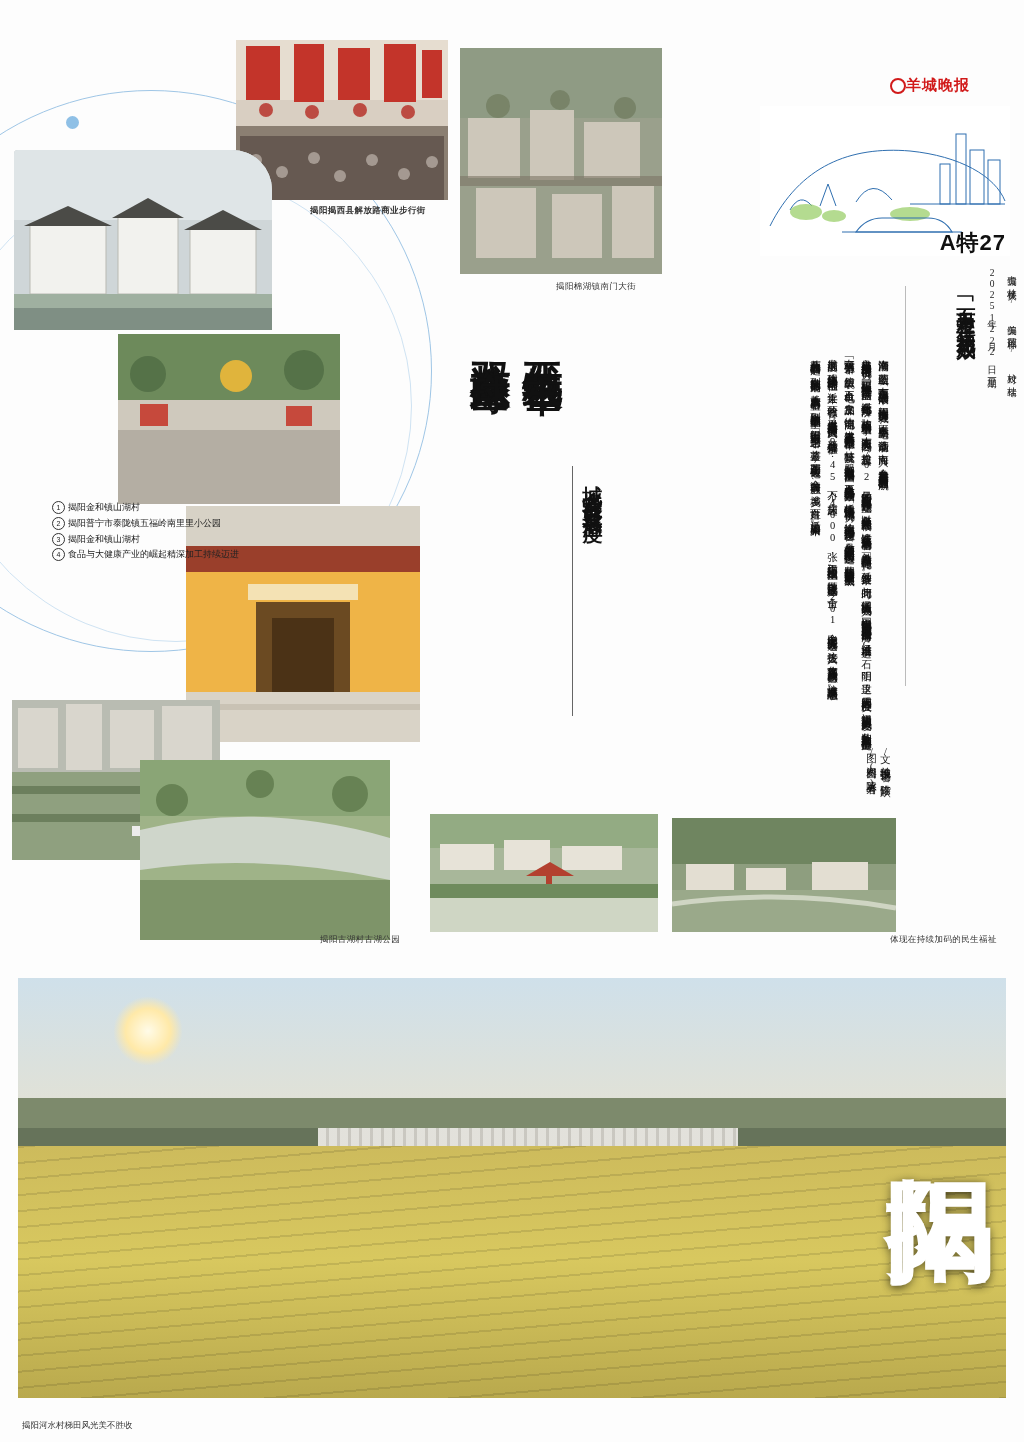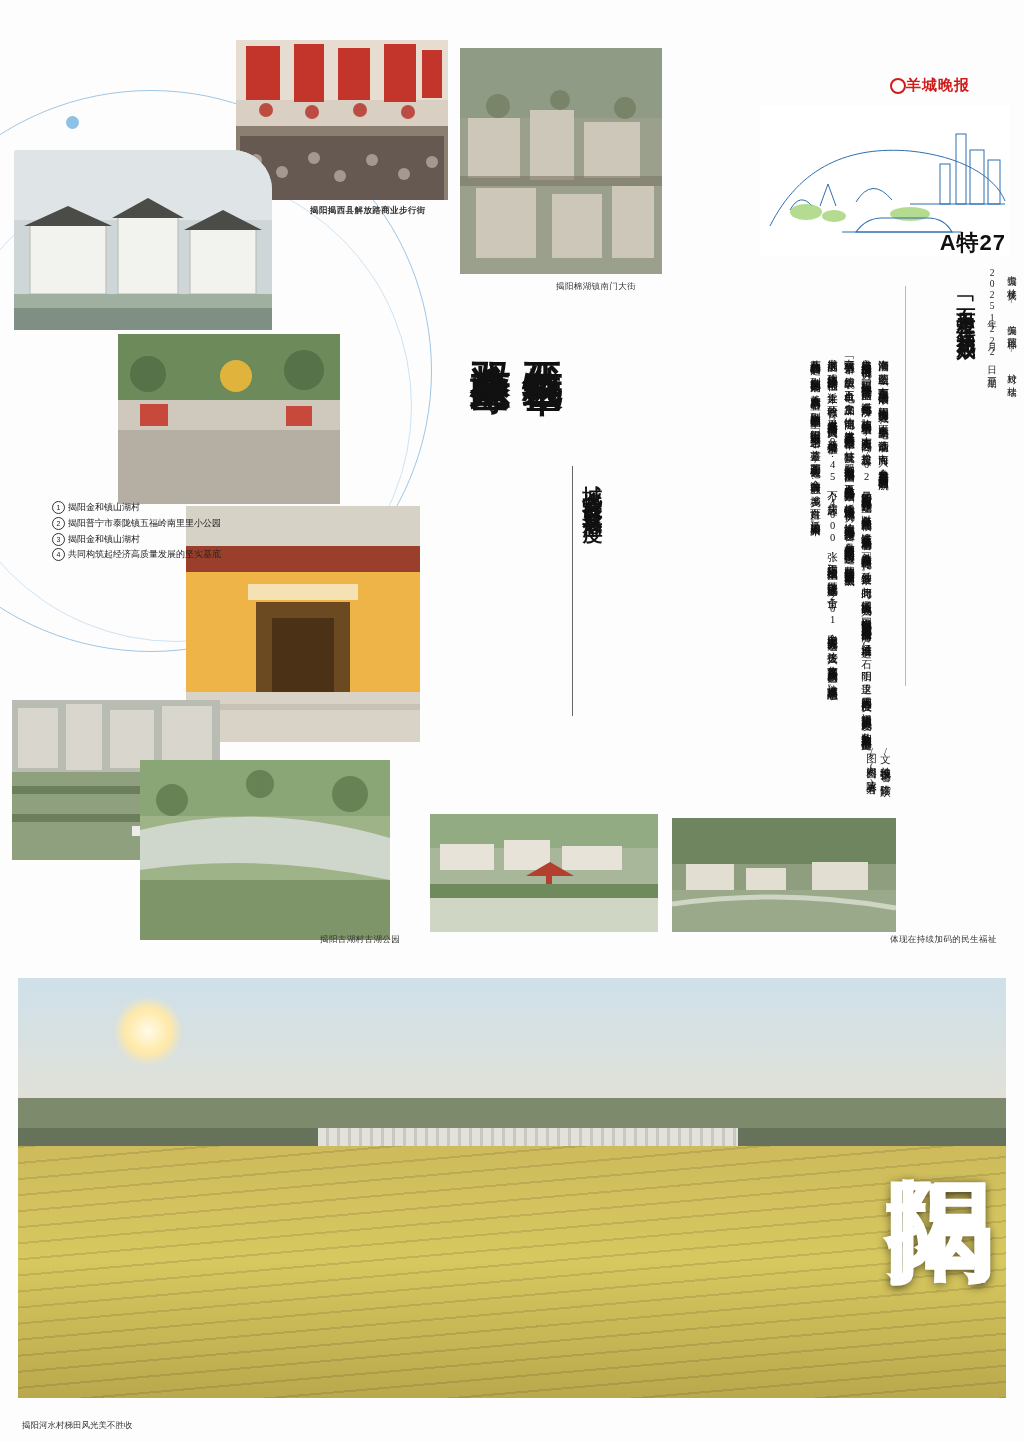--- a/index.html
+++ b/index.html
@@ -319,21 +319,21 @@
       <rect y="72" width="224" height="42" fill="#9aa98a"></rect>
       <path d="M0 86 Q112 70 224 90" stroke="#cfd5c3" stroke-width="5" fill="none"></path>
     </svg>
   </div>
   <div class="cap" style="left:890px;top:934px;">体现在持续加码的民生福祉</div>
 
   <div class="legend">
     <div><span class="num">1</span><span>揭阳金和镇山湖村</span></div>
     <div><span class="num">2</span><span>揭阳普宁市泰陇镇五福岭南里里小公园</span></div>
     <div><span class="num">3</span><span>揭阳金和镇山湖村</span></div>
-    <div><span class="num">4</span><span>共同构筑起经济高质量发展的坚实基底</span></div>
+    <div><span class="num">4</span><span>食品与大健康产业的崛起精深加工持续迈进</span></div>
   </div>
 
   <div class="headline">
     <div class="hl hl-a">五优特色根基牢</div>
     <div class="hl hl-b">双核产业向全球</div>
   </div>
   <div class="subrule"></div>
   <div class="subhead">城乡蝶变彰显发展温度</div>
 
   <div class="body-cols">

